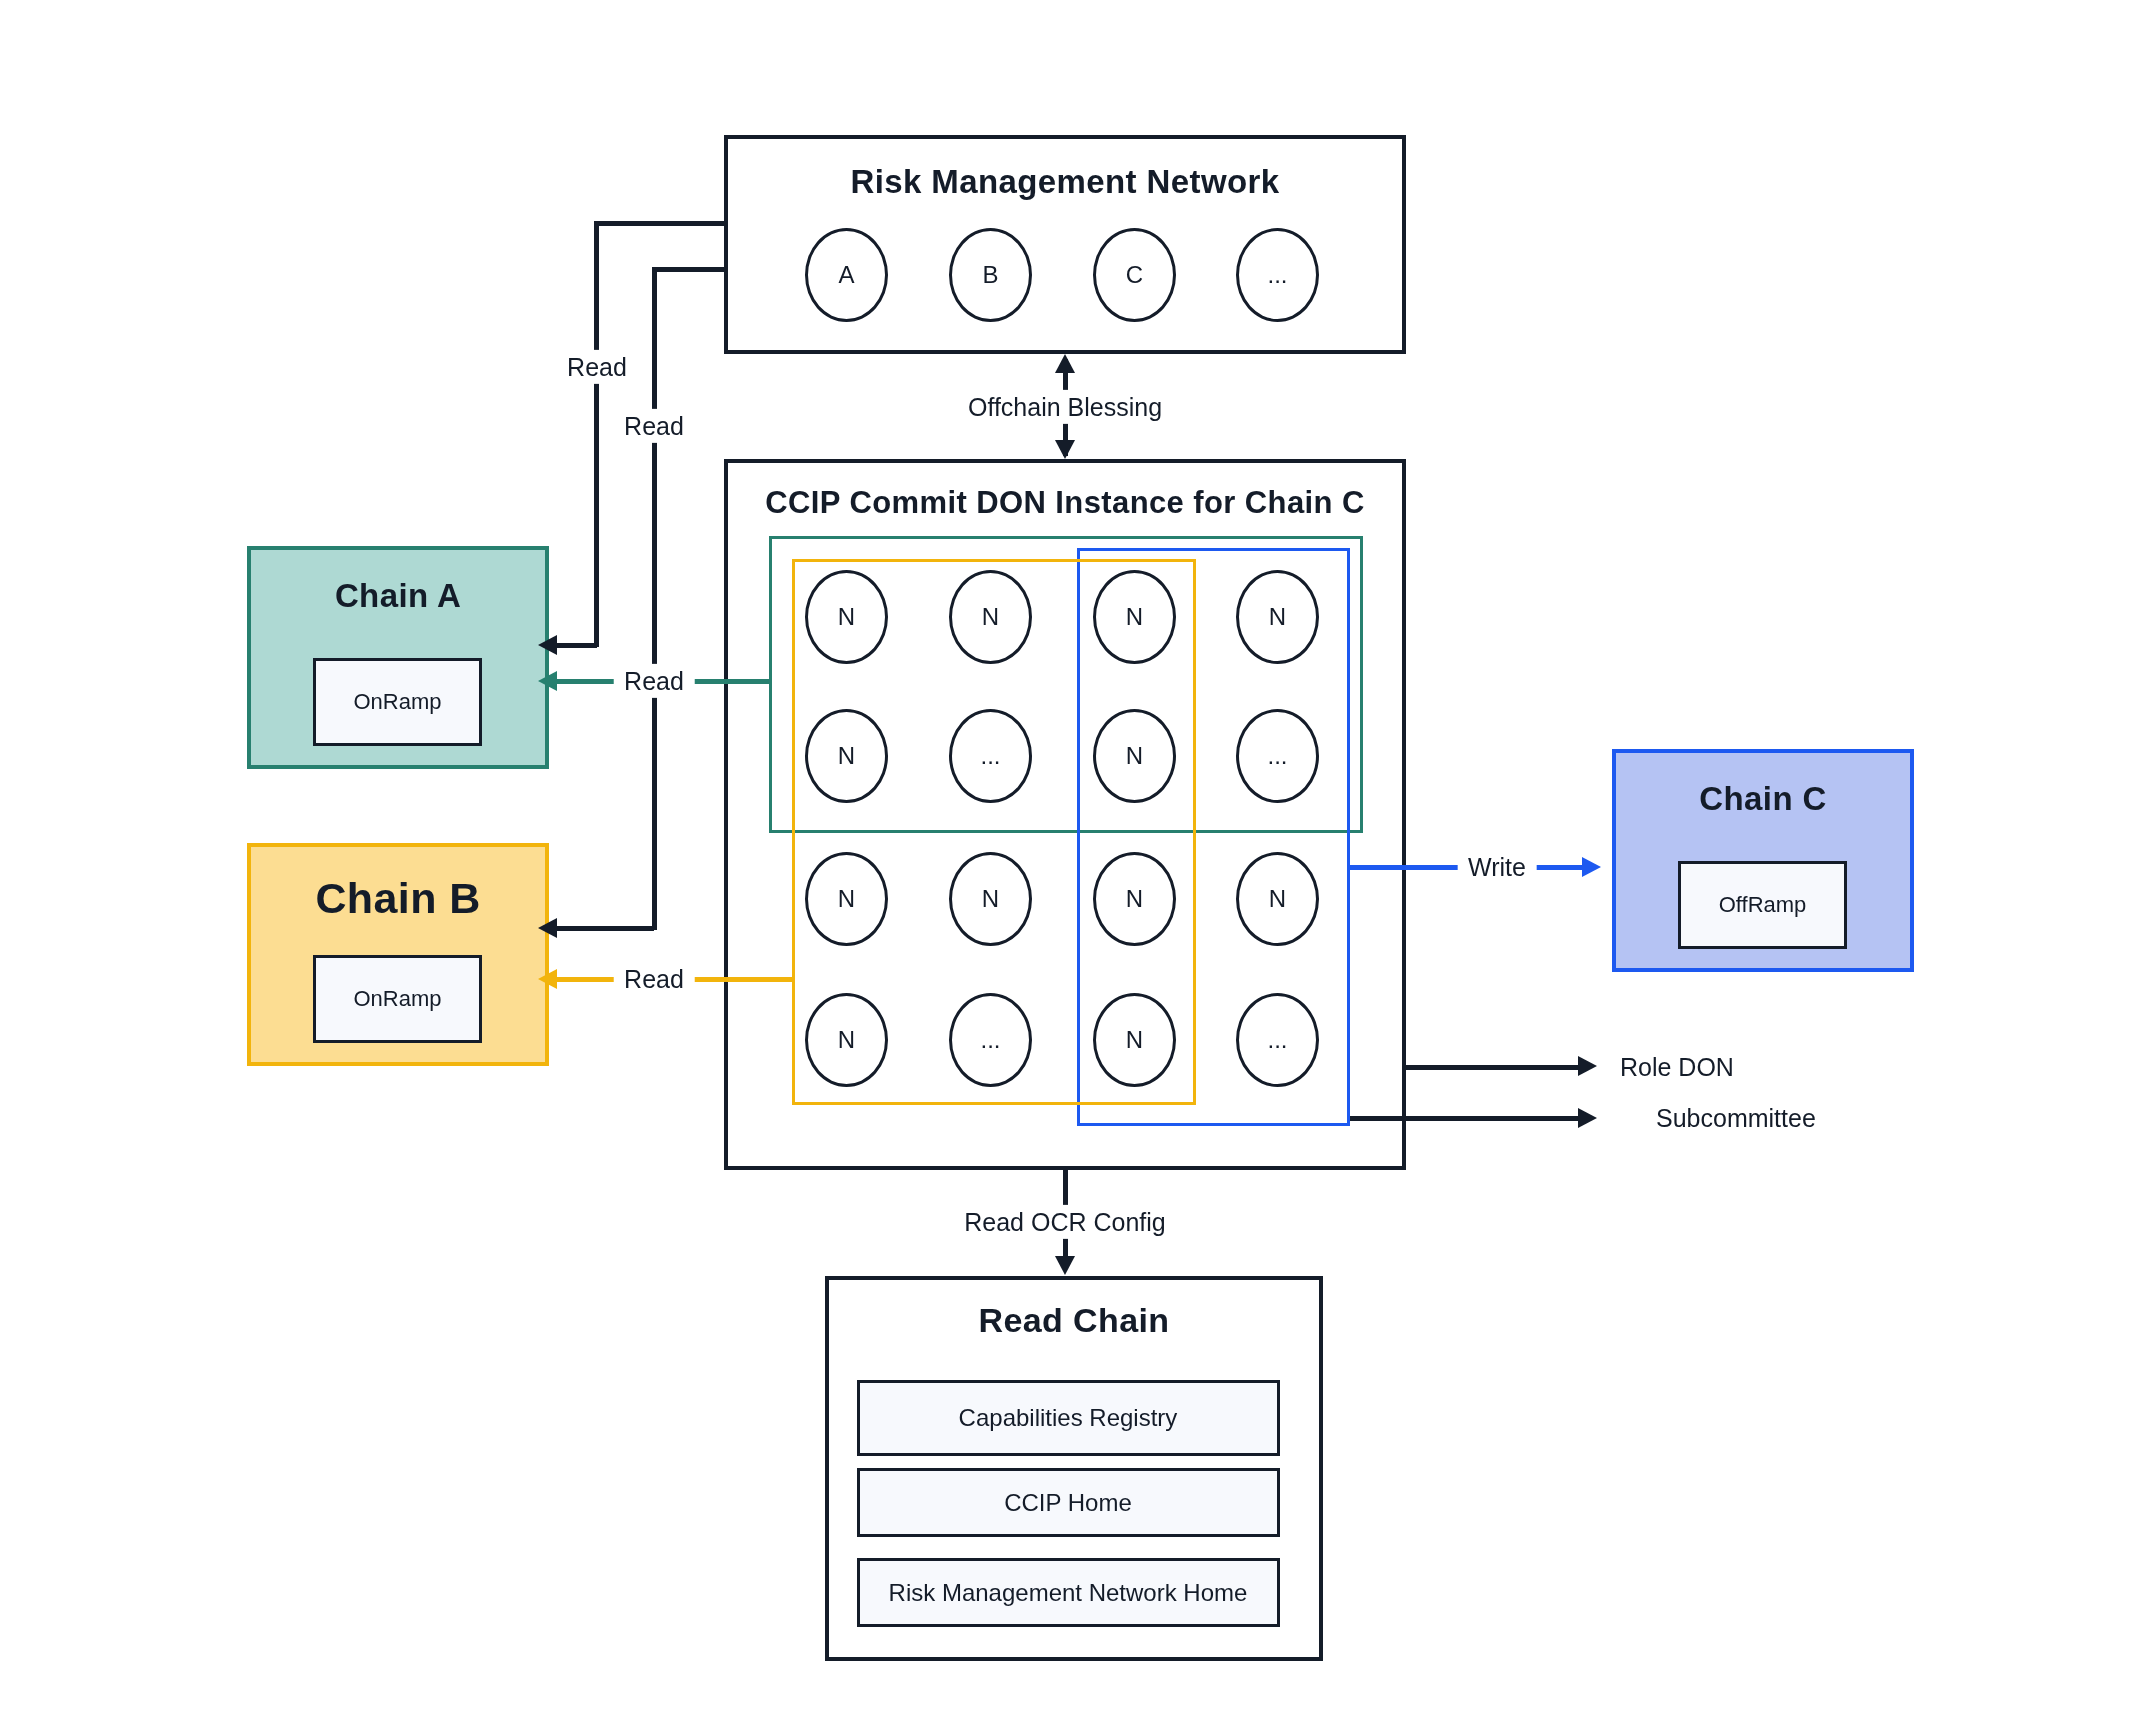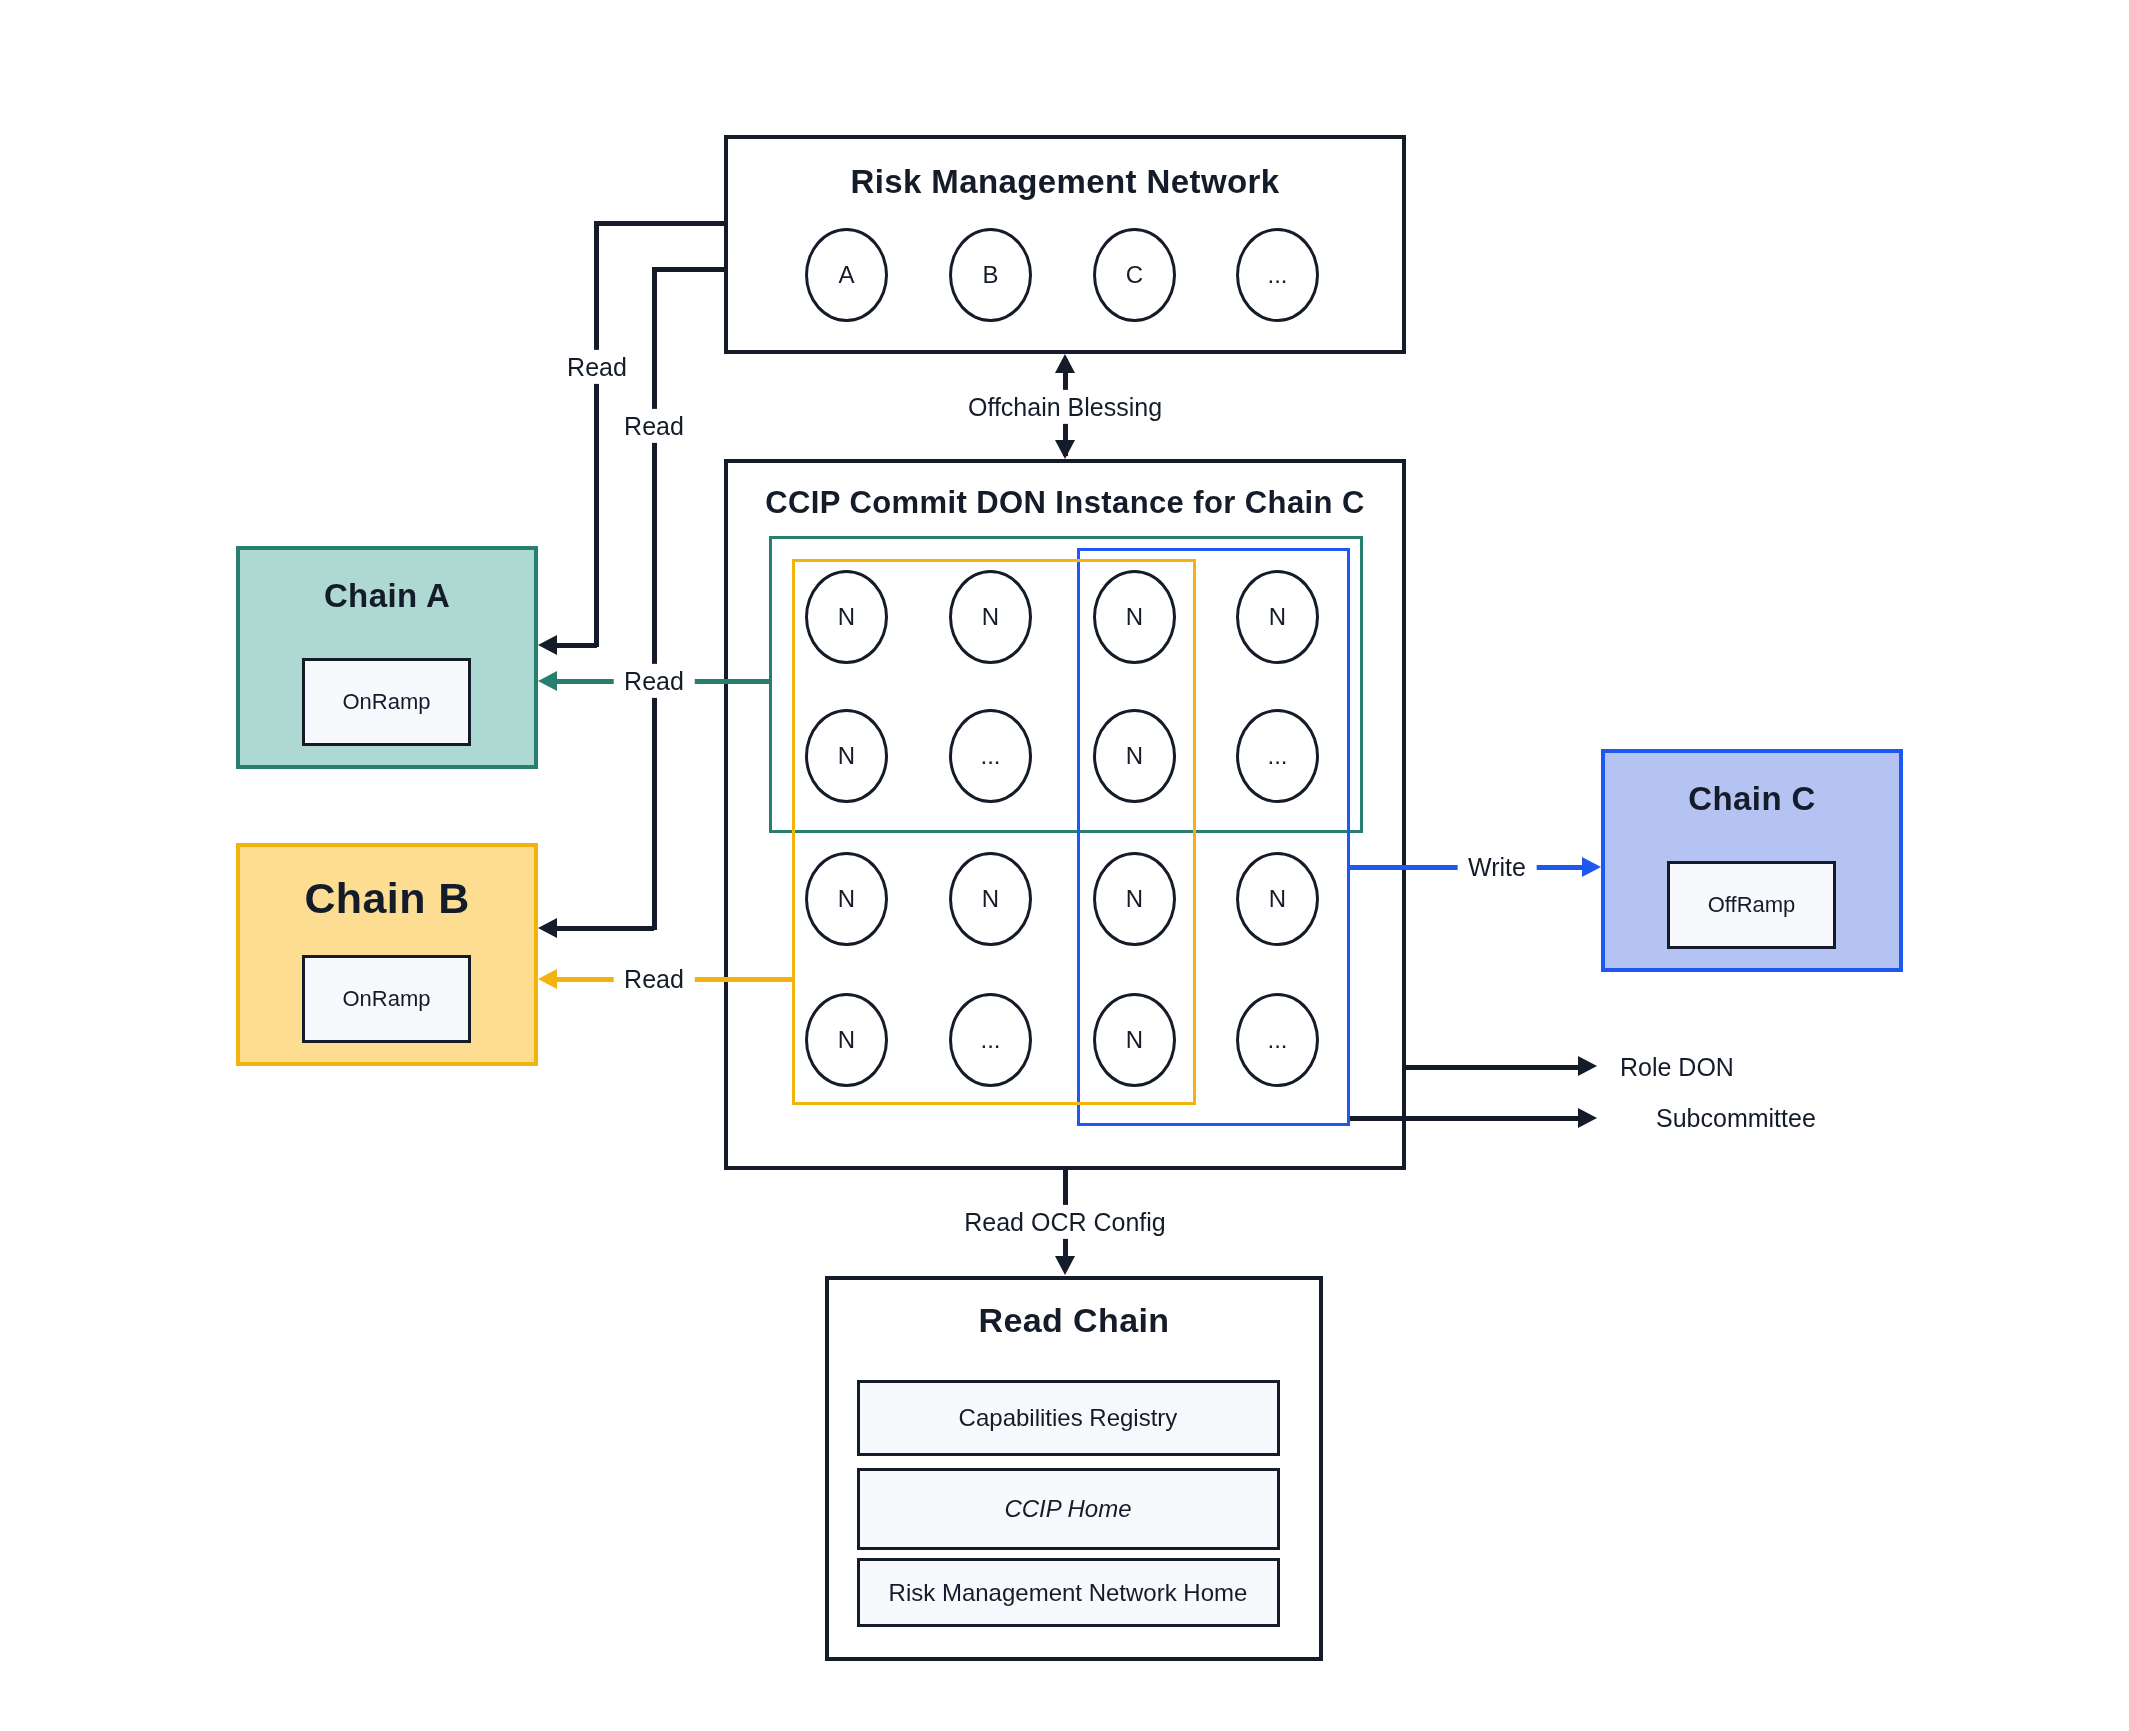--- a/index.html
+++ b/index.html
@@ -4,21 +4,21 @@
 <style>
   :root{
     --navy:#141c29; --teal:#27806f; --teal-fill:#aed9d3;
     --yellow:#f2b40c; --yellow-fill:#fcdd92; --blue:#1d59f0; --blue-fill:#b5c3f3;
     --panel:#f7f9fd; --bg:#ffffff;
   }
   html,body{margin:0;padding:0;background:var(--bg);}
   .canvas{position:relative;width:2129px;height:1731px;background:var(--bg);
     font-family:"Liberation Sans", sans-serif;color:var(--navy);overflow:hidden;}
   .box{position:absolute;background:#fff;border:4.5px solid var(--navy);box-sizing:border-box;}
-  .chain-box{position:absolute;box-sizing:border-box;border:4.5px solid;}
+  .chain-box{position:absolute;box-sizing:border-box;border:4.5px solid;margin-left:11px;}
   .box-title{position:absolute;left:0;right:0;text-align:center;font-weight:700;letter-spacing:0.4px;}
   .rect{position:absolute;box-sizing:border-box;border:3.7px solid;background:transparent;}
   .node{position:absolute;width:83px;height:94px;border:3.7px solid var(--navy);border-radius:50%;
     background:#fff;display:flex;align-items:center;justify-content:center;font-size:24px;box-sizing:border-box;}
   .panel{position:absolute;background:var(--panel);border:3.7px solid var(--navy);box-sizing:border-box;
     display:flex;align-items:center;justify-content:center;font-size:22px;}
   .hline{position:absolute;height:4.5px;background:var(--navy);}
   .vline{position:absolute;width:4.5px;background:var(--navy);}
   .teal-line{background:var(--teal);} .yellow-line{background:var(--yellow);} .blue-line{background:var(--blue);}
   .chip{position:absolute;transform:translate(-50%,-50%);background:#fff;padding:1.5px 10.4px;
@@ -81,21 +81,21 @@
   </div>
 
   <div class="chain-box" style="left:1601px;top:749px;width:302px;height:223px;background:var(--blue-fill);border-color:var(--blue);">
     <div class="box-title" style="top:27px;font-size:33px;">Chain C</div>
     <div class="panel" style="left:62px;top:108px;width:169px;height:88px;">OffRamp</div>
   </div>
 
   <div class="box" style="left:825px;top:1276px;width:498px;height:385px;">
     <div class="box-title" style="top:21px;font-size:34px;">Read Chain</div>
     <div class="panel" style="left:27.5px;top:100px;width:423px;height:76px;font-size:24px;">Capabilities Registry</div>
-    <div class="panel" style="left:27.5px;top:188px;width:423px;height:82px;font-size:24px;font-style:italic;">CCIP Home</div>
+    <div class="panel" style="left:27.5px;top:188px;width:423px;height:69px;font-size:24px;">CCIP Home</div>
     <div class="panel" style="left:27.5px;top:278px;width:423px;height:69px;font-size:24px;">Risk Management Network Home</div>
   </div>
 
   <div>
     <div class="vline" style="left:1063px;top:359px;height:97px;"></div>
     <div class="ah ah-up" style="left:1055px;top:354px;"></div>
     <div class="ah ah-down" style="left:1055px;top:440px;"></div>
     <div class="chip" style="left:1065px;top:407px;">Offchain Blessing</div>
   </div>
 

